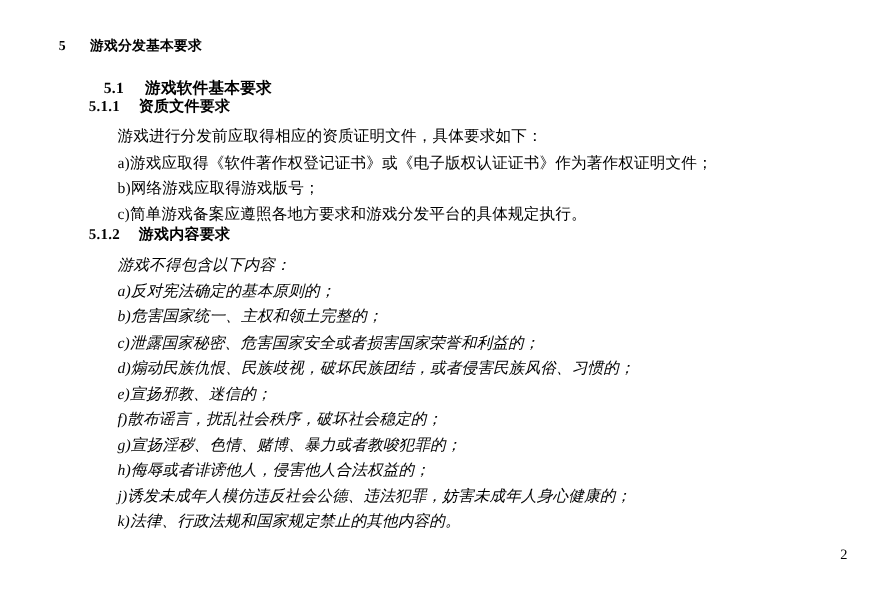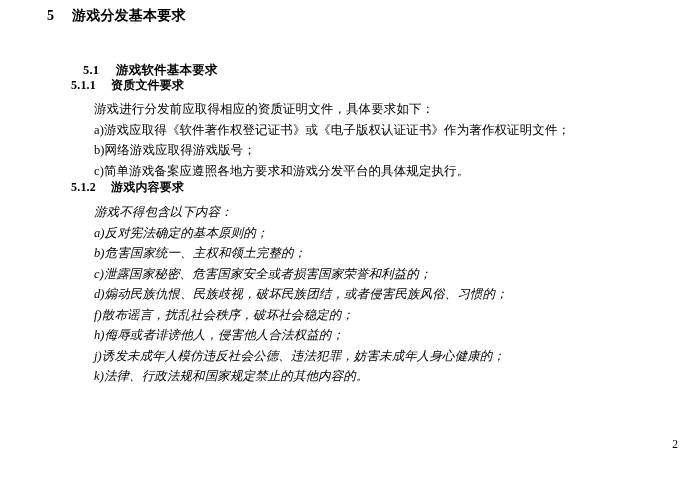--- a/index.html
+++ b/index.html
@@ -15,26 +15,26 @@
     overflow: hidden;
   }
   .page {
     position: relative;
     width: 700px;
     height: 478px;
     box-sizing: border-box;
     padding: 0;
   }
   .h1 {
-    font-size: 14px;
+    font-size: 11px;
     font-weight: bold;
     margin: 0;
     position: absolute;
     left: 47px;
-    top: 7px;
+    top: 29px;
     letter-spacing: 0.2px;
   }
   .h1 .num { display: inline-block; width: 25px; }
   .h2 {
     font-size: 12.5px;
     font-weight: bold;
     margin: 12px;
     position: absolute;
     left: 71px;
     letter-spacing: 0.2px;
@@ -99,21 +99,23 @@
   <div class="h3 q2">
     <span class="num">5.1.2</span><span>游戏内容要求</span>
   </div>
 
   <div class="para blk2">
     <span class="line">游戏不得包含以下内容：</span>
     <span class="line">a)反对宪法确定的基本原则的；</span>
     <span class="line">b)危害国家统一、主权和领土完整的；</span>
     <span class="line">c)泄露国家秘密、危害国家安全或者损害国家荣誉和利益的；</span>
     <span class="line">d)煽动民族仇恨、民族歧视，破坏民族团结，或者侵害民族风俗、习惯的；</span>
+    <span class="line">e)宣扬邪教、迷信的；</span>
     <span class="line">f)散布谣言，扰乱社会秩序，破坏社会稳定的；</span>
+    <span class="line">g)宣扬淫秽、色情、赌博、暴力或者教唆犯罪的；</span>
     <span class="line">h)侮辱或者诽谤他人，侵害他人合法权益的；</span>
     <span class="line">j)诱发未成年人模仿违反社会公德、违法犯罪，妨害未成年人身心健康的；</span>
     <span class="line">k)法律、行政法规和国家规定禁止的其他内容的。</span>
   </div>
 
   <div class="pagenum">2</div>
 
 </div>
 
 </body></html>

